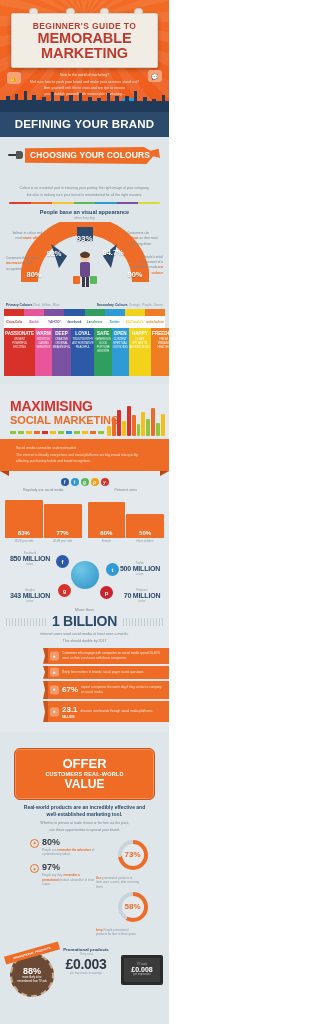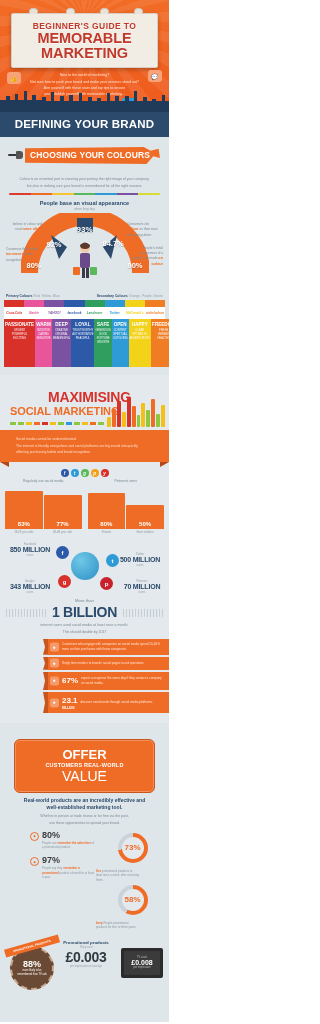--- a/index.html
+++ b/index.html
@@ -103,21 +103,21 @@
   .sec {
     background: #dfe6ea;
     padding: 6px 0 8px 0;
     position: relative;
   }
   .sec.alt { background: #e3e9ec; }
 
   
   .paint {
     position: relative;
-    margin: 4px 9px 12px 16px;
+    margin: 4px 9px 21px 16px;
     height: 17px;
   }
   .paint .brush {
     position: absolute; left: -8px; top: 2px;
     width: 16px; height: 13px;
   }
   .paint .brush .handle {
     position:absolute; left:0; top:5px; width:9px; height:2px;
     background:#3a3a3a; border-radius:1px;
   }
@@ -202,21 +202,21 @@
   .sw {
     flex: 1; color: #fff; padding: 3px 1px 0 1px; text-align: center;
   }
   .sw .w1 { font-size: 4.6px; font-weight: bold; line-height: 1.15; }
   .sw .w2 { font-size: 2.7px; line-height: 1.5; margin-top: 1px; opacity:.95; }
 
   
   .max-head { position: relative; padding: 8px 0 2px 0; }
   .max-t1 {
     font-size: 14px; font-weight: bold; color: #d8312a;
-    letter-spacing: -.2px; margin-left: 10px; text-align: center;
+    letter-spacing: -.2px; margin-left: 10px;
   }
   .max-t2 {
     font-size: 11px; font-weight: bold; color: #ef6c27;
     letter-spacing: -.1px; margin-left: 10px;
   }
   .eqbars {
     position: absolute; right: 4px; top: 12px; width: 58px; height: 34px;
     display: flex; align-items: flex-end; gap: 1px;
   }
   .eqbars i { flex: 1; border-radius: 1px; }
@@ -309,21 +309,21 @@
 
   
   .offer-ribbon { position: relative; margin: 10px 14px 4px 14px; }
   .offer-plate {
     background:#ef6c27; border: 1.5px solid #c9551c; border-radius: 6px;
     padding: 7px 4px 8px 4px; text-align:center; color:#fff;
     box-shadow: inset 0 0 0 1px rgba(255,255,255,.25);
   }
   .offer-plate .o1 { font-size: 13px; font-weight:bold; letter-spacing:0; }
   .offer-plate .o2 { font-size: 5.5px; font-weight:bold; letter-spacing:.2px; }
-  .offer-plate .o3 { font-size: 14px; font-weight:normal; }
+  .offer-plate .o3 { font-size: 12px; font-weight:bold; }
   .offer-tails { position:absolute; left:-8px; right:-8px; top: 18px; height: 12px; z-index:-1; }
   .offer-tails i { position:absolute; width:16px; height:12px; background:#c9551c; }
   .offer-tails i.l { left:0; clip-path: polygon(0 0,100% 0,100% 100%,0 100%,35% 50%); }
   .offer-tails i.r { right:0; clip-path: polygon(0 0,100% 0,65% 50%,100% 100%,0 100%); }
   .offer-lead {
     text-align:center; font-size:5px; color:#2c4a6b; font-weight:bold;
     line-height:1.4; margin: 4px 10px 2px 10px;
   }
 
   .statlist { margin: 4px 0 0 0; display:flex; }

